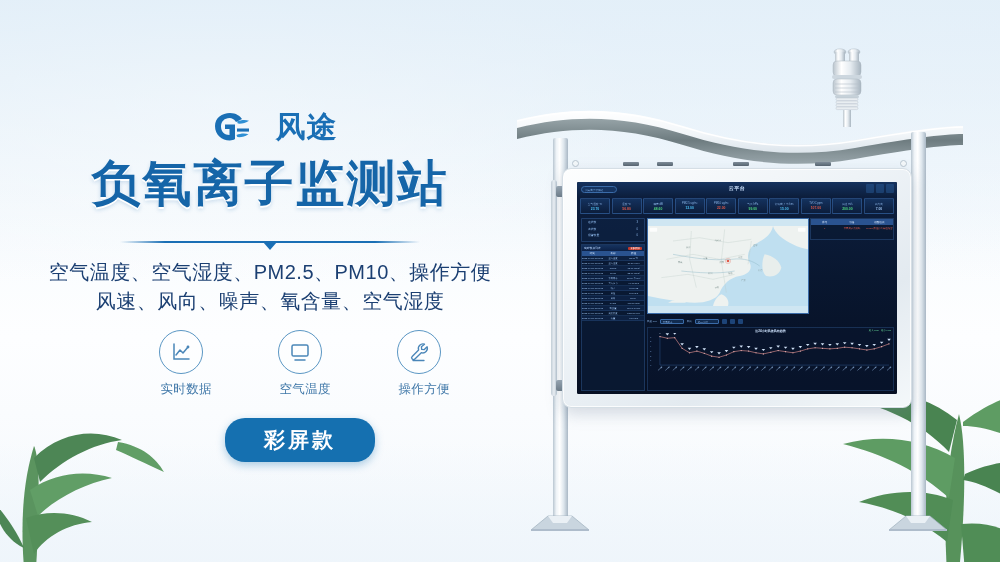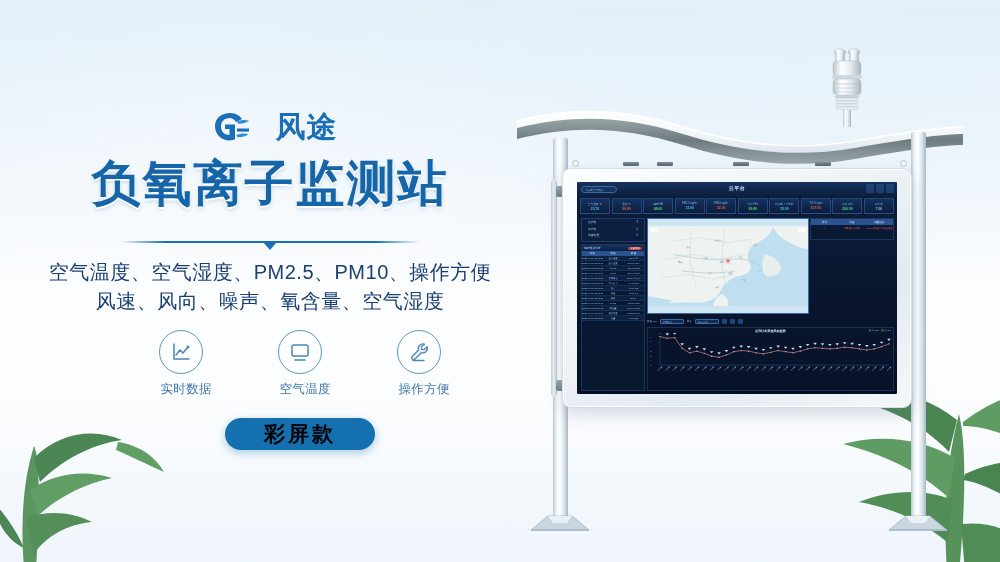--- a/index.html
+++ b/index.html
@@ -52,25 +52,25 @@
 
   
   .features{ position:absolute; left:150px; top:330px; width:300px;
      display:flex; justify-content:space-between; }
   .feat{ width:62px; text-align:right; }
   .feat-circle{ width:44px; height:44px; margin:0 auto; border-radius:50%;
      border:1.6px solid #5b97c4; display:flex; align-items:center; justify-content:center;
      background:rgba(255,255,255,.35); }
   .feat-label{ margin-top:7px; font-size:12.5px; color:#3f77a8; letter-spacing:.4px; }
 
-  .badge{ position:absolute; left:225px; top:418px; width:150px; height:32px;
+  .badge{ position:absolute; left:225px; top:418px; width:150px; height:44px;
      border-radius:20px; background:#1570b0;
      box-shadow:0 3px 8px rgba(21,112,176,.35);
      display:flex; align-items:center; justify-content:center;
-     color:#000000; font-size:21px; font-weight:bold; letter-spacing:3px; }
+     color:#ffffff; font-size:21px; font-weight:bold; letter-spacing:3px; }
 
   
   .station{ position:absolute; left:515px; top:40px; width:450px; height:490px; }
 
   
   .canopy{ position:absolute; left:0; top:62px; width:450px; height:72px; }
 
   
   .post{ position:absolute; width:15px;
      background:linear-gradient(90deg,#b9c6d1 0%,#eef3f7 22%,#ffffff 45%,#dde6ed 72%,#aab8c5 100%);

